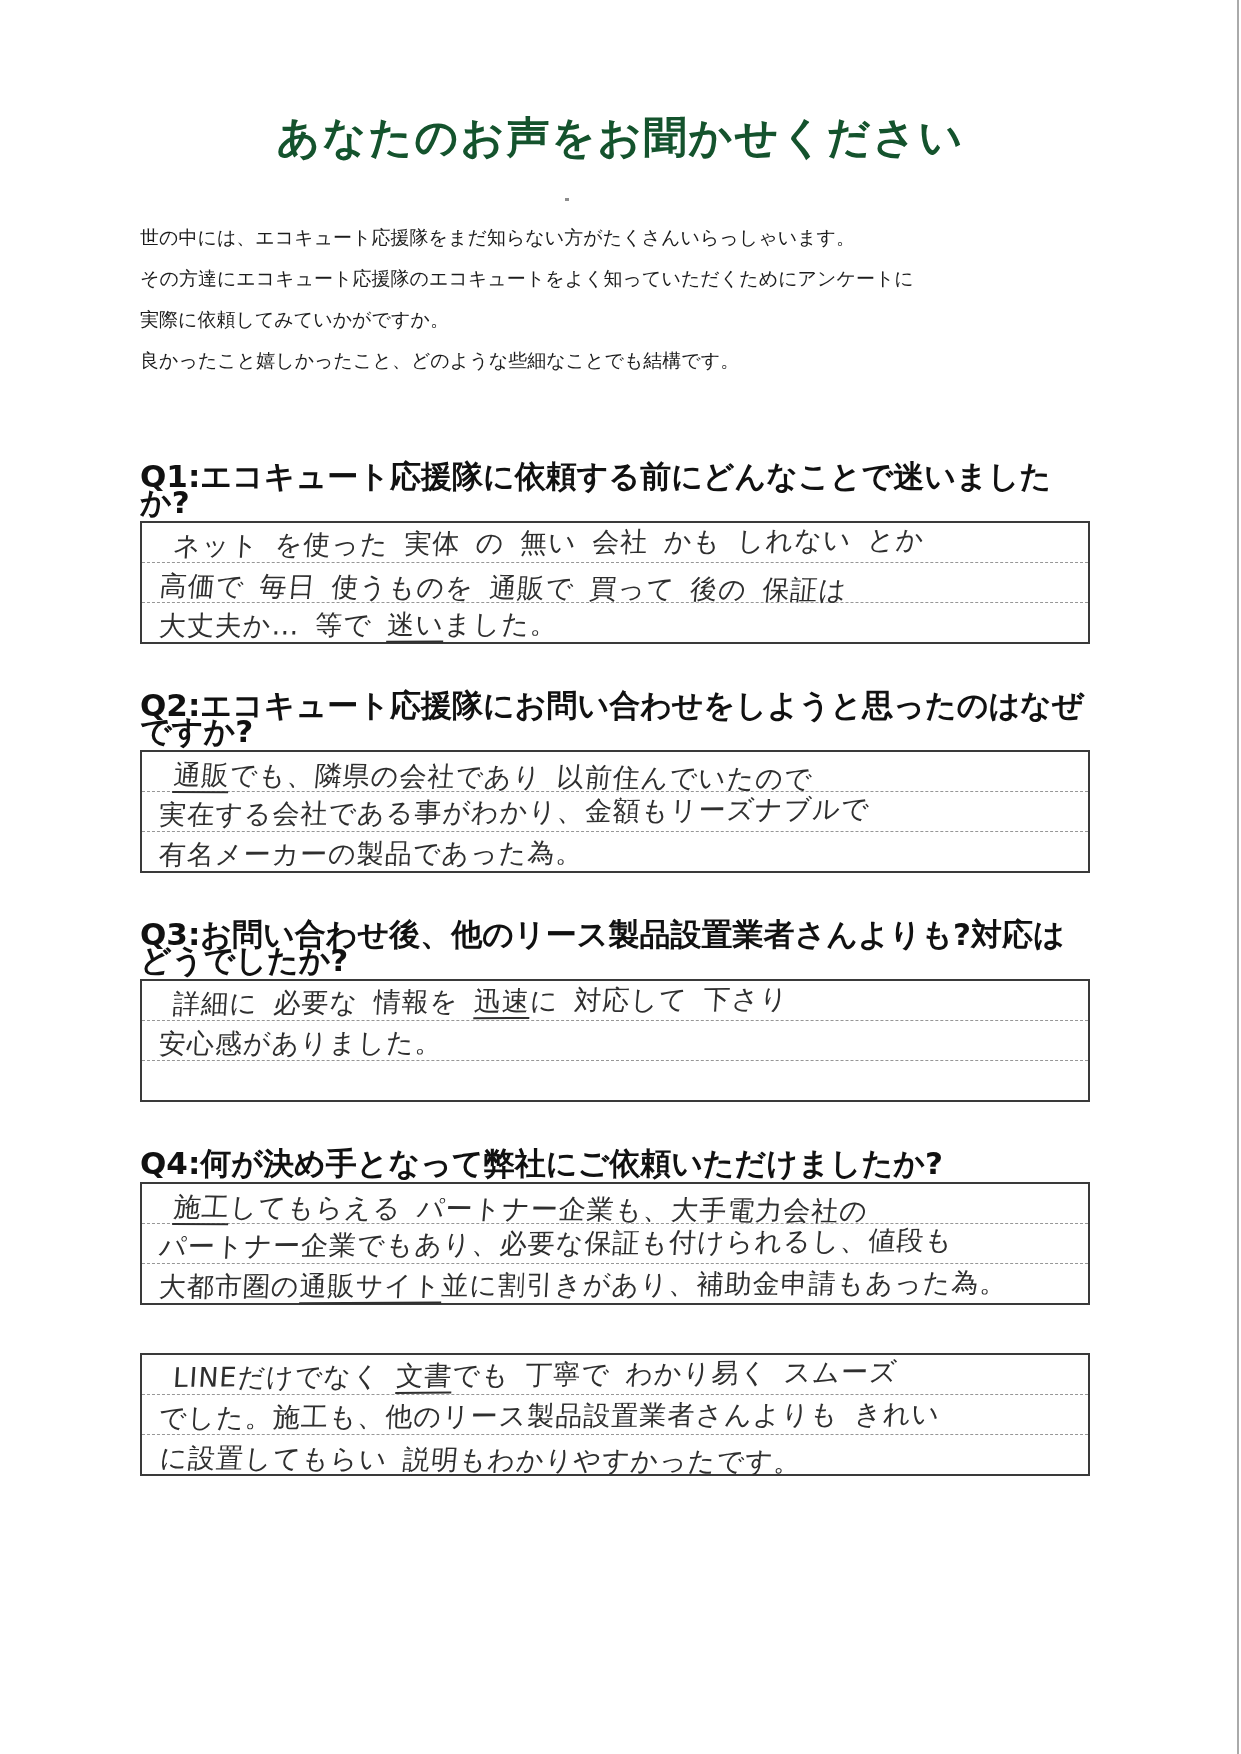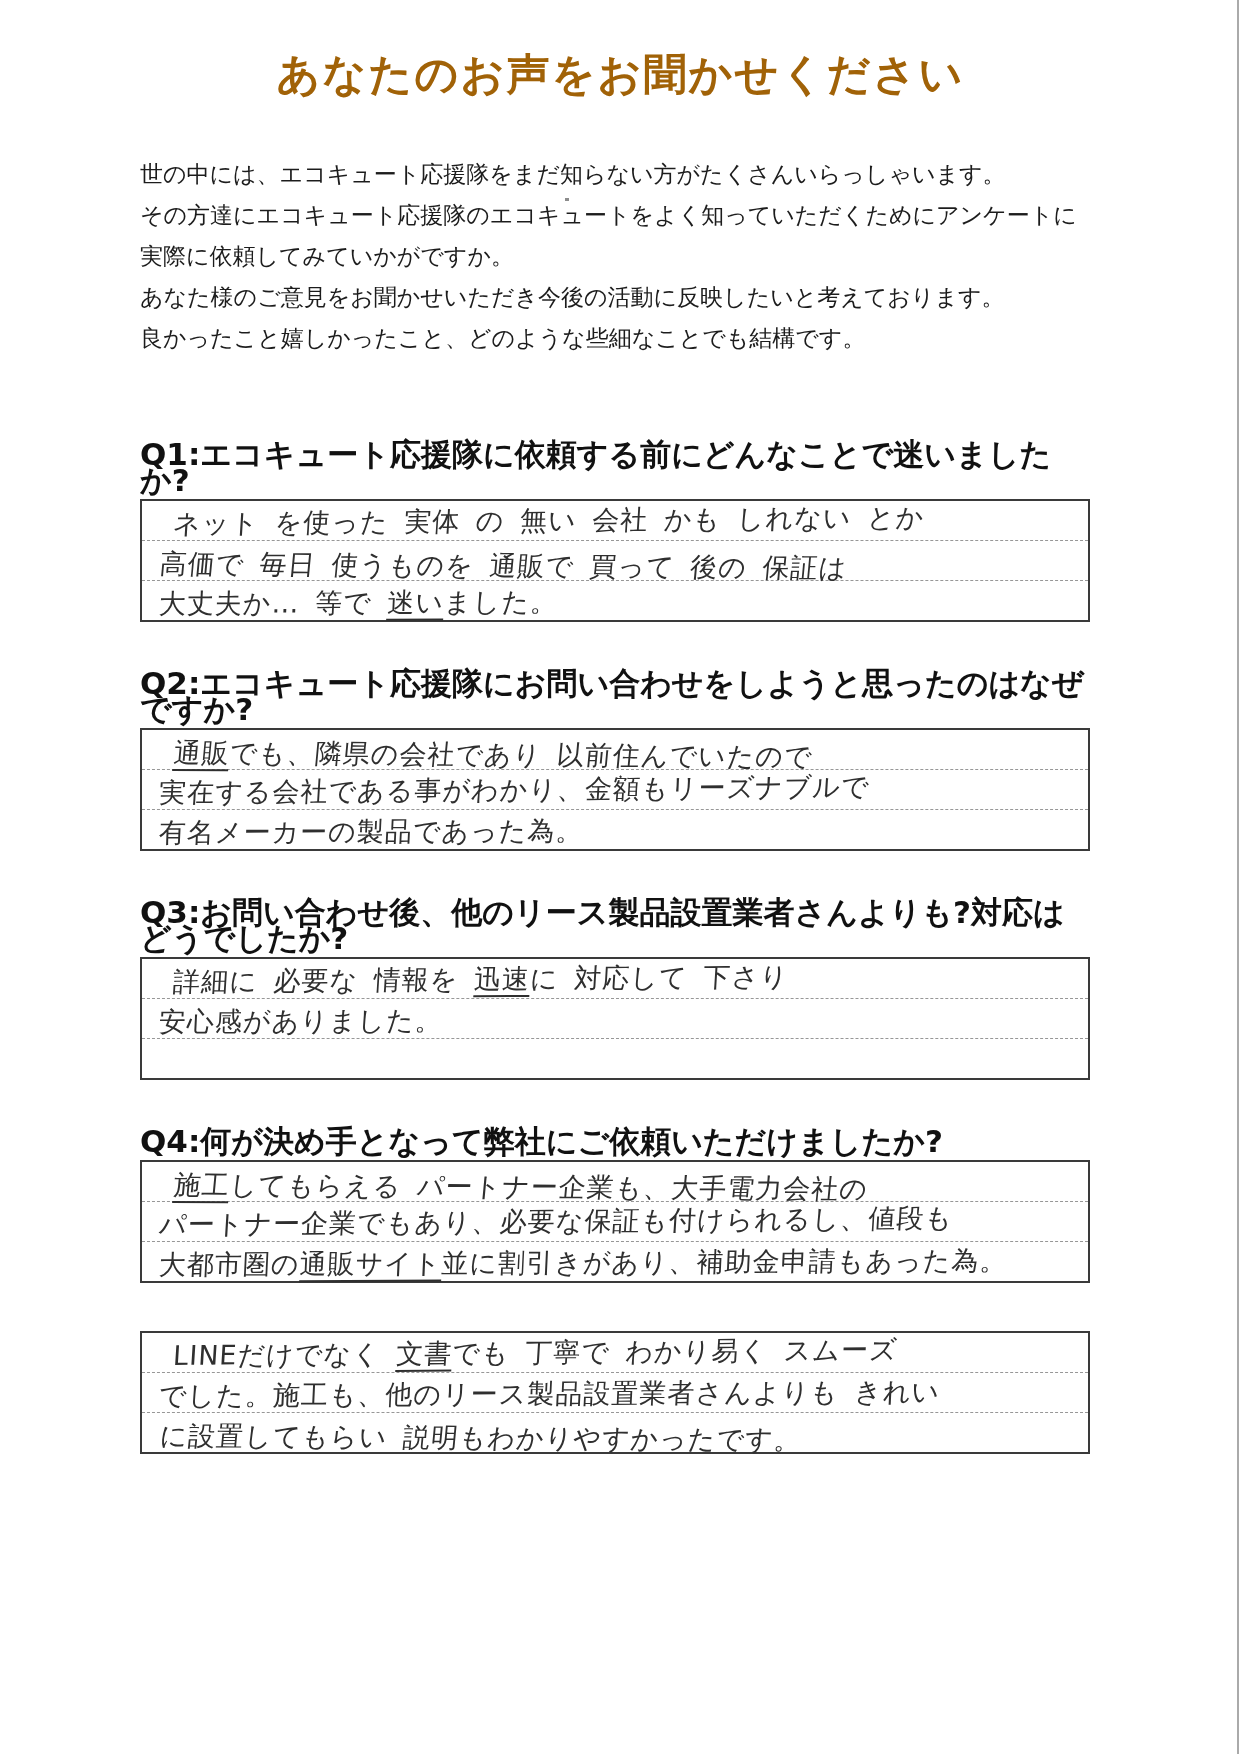--- a/index.html
+++ b/index.html
@@ -6,30 +6,30 @@
   body{
     width:1241px;height:1754px;
     background:#ffffff;
     font-family:"DejaVu Sans", sans-serif;
     color:#1a1a1a;
     position:relative;
     overflow:hidden;
   }
   .page-title{
     margin:0;
-    padding-top:46px;
+    padding-top:109px;
     text-align:center;
     font-size:43px;
     font-weight:900;
     letter-spacing:2px;
-    color:#a16207;
+    color:#14532d;
   }
   .intro{
     margin:50px 90px 0 140px;
-    font-size:23px;
+    font-size:19px;
     line-height:41px;
     color:#1c1c1c;
   }
   .intro p{margin:0;}
   .qsec{margin:0 151px 0 140px;}
   .qsec.first{margin-top:82px;}
   .qsec{margin-top:48px;}
   .qsec.first{margin-top:82px;}
   .qlabel{
     margin:0 0 6px 0;
@@ -90,21 +90,20 @@
 
 <div class="scan-edge"></div>
 <div class="scan-dot"></div>
 
 <h1 class="page-title">あなたのお声をお聞かせください</h1>
 
 <div class="intro">
   <p>世の中には、エコキュート応援隊をまだ知らない方がたくさんいらっしゃいます。</p>
   <p>その方達にエコキュート応援隊のエコキュートをよく知っていただくためにアンケートに</p>
   <p>実際に依頼してみていかがですか。</p>
-  <p>あなた様のご意見をお聞かせいただき今後の活動に反映したいと考えております。</p>
   <p>良かったこと嬉しかったこと、どのような些細なことでも結構です。</p>
 </div>
 
 <section class="qsec first">
   <h2 class="qlabel">Q1:エコキュート応援隊に依頼する前にどんなことで迷いましたか?</h2>
   <div class="abox">
     <div class="arow r1"><span class="hw t1"><span>ネット を使った 実体 の 無い 会社 かも しれない とか</span></span></div>
     <div class="arow r2"><span class="hw t2"><span>高価で 毎日 使うものを 通販で 買って 後の 保証は</span></span></div>
     <div class="arow r3"><span class="hw t3"><span>大丈夫か… 等で </span><span class="u">迷い</span><span>ました。</span></span></div>
   </div>

